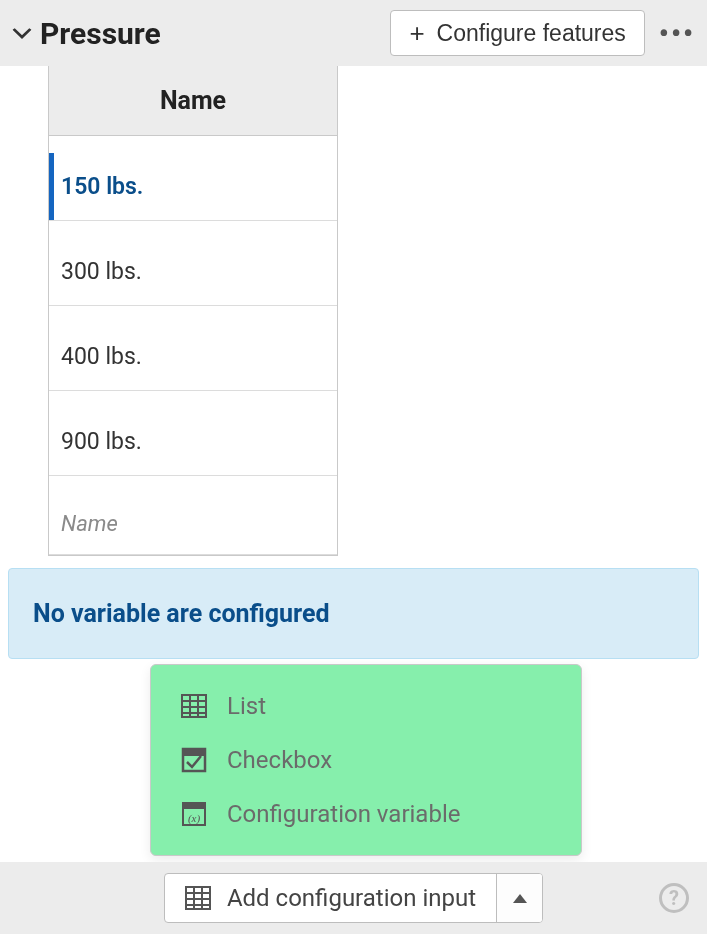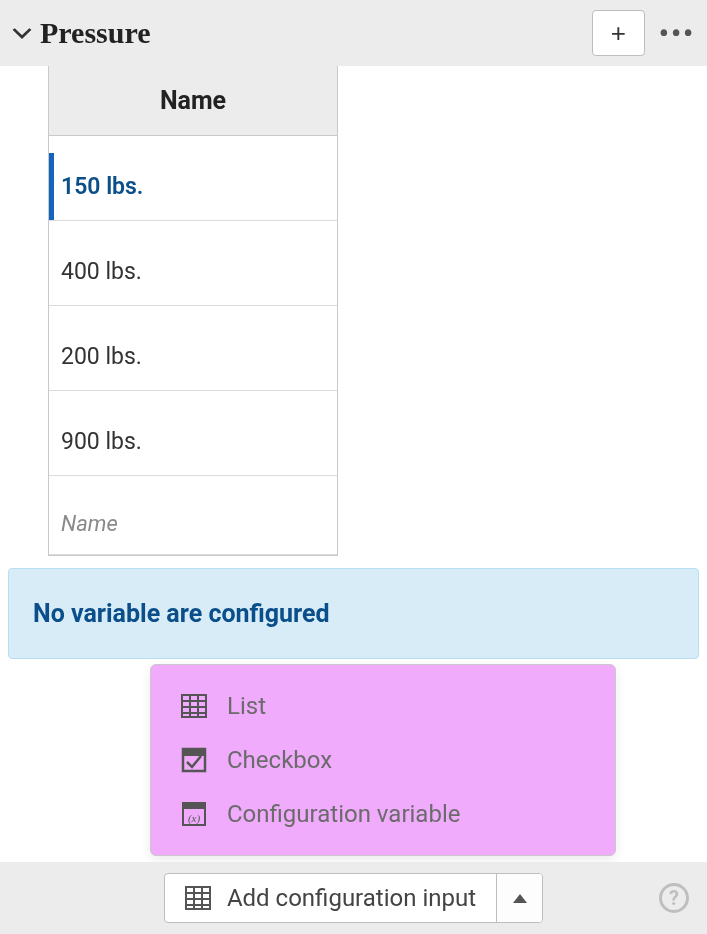--- a/index.html
+++ b/index.html
@@ -29,21 +29,20 @@
   .chevron {
     font-size: 16px;
     color: #333;
     transform: scaleX(1.2);
     margin-right: 4px;
   }
   .header-title {
     font-size: 30px;
     font-weight: 700;
     color: #222;
-    font-family: Liberation Serif, serif;
   }
   .configure-btn {
     background: #fff;
     border: 1px solid #bdbdbd;
     border-radius: 4px;
     padding: 6px 18px;
     font-size: 23px;
     color: #333;
     display: flex;
     align-items: center;
@@ -124,22 +123,22 @@
     color: #0a4e8a;
     font-size: 25px;
     font-weight: 700;
   }
 
   
   .popup {
     position: absolute;
     left: 150px;
     top: 664px;
-    width: 466px;
-    background: #f0abfc;
+    width: 432px;
+    background: #86efac;
     border: 1px solid #c9c9c9;
     border-radius: 6px;
     box-shadow: 0 4px 12px rgba(0,0,0,0.08);
     padding: 14px 0;
   }
   .popup-item {
     display: flex;
     align-items: center;
     gap: 18px;
     padding: 12px 28px;
@@ -226,38 +225,39 @@
   <div class="header-left">
     <span class="chevron">
       <svg width="16" height="12" viewBox="0 0 16 12">
           <path d="M1 2 L8 10 L15 2" fill="none" stroke="#333" stroke-width="2.5"></path>
         </svg>
     </span>
     <span class="header-title">Pressure</span>
   </div>
   <button class="configure-btn">
     <span class="plus-icon">+</span>
+    <span>Configure features</span>
   </button>
   <span class="more-btn">
     <span>•••</span>
   </span>
 </div>
 
 <div class="table-wrap">
   <div class="name-table">
     <div class="name-header">Name</div>
 
     <div class="name-row selected">
       <span>150 lbs.</span>
     </div>
     <div class="name-row">
+      <span>300 lbs.</span>
+    </div>
+    <div class="name-row">
       <span>400 lbs.</span>
-    </div>
-    <div class="name-row">
-      <span>200 lbs.</span>
     </div>
     <div class="name-row">
       <span>900 lbs.</span>
     </div>
     <div class="name-row input-row">
       <span>Name</span>
     </div>
   </div>
 </div>
 

